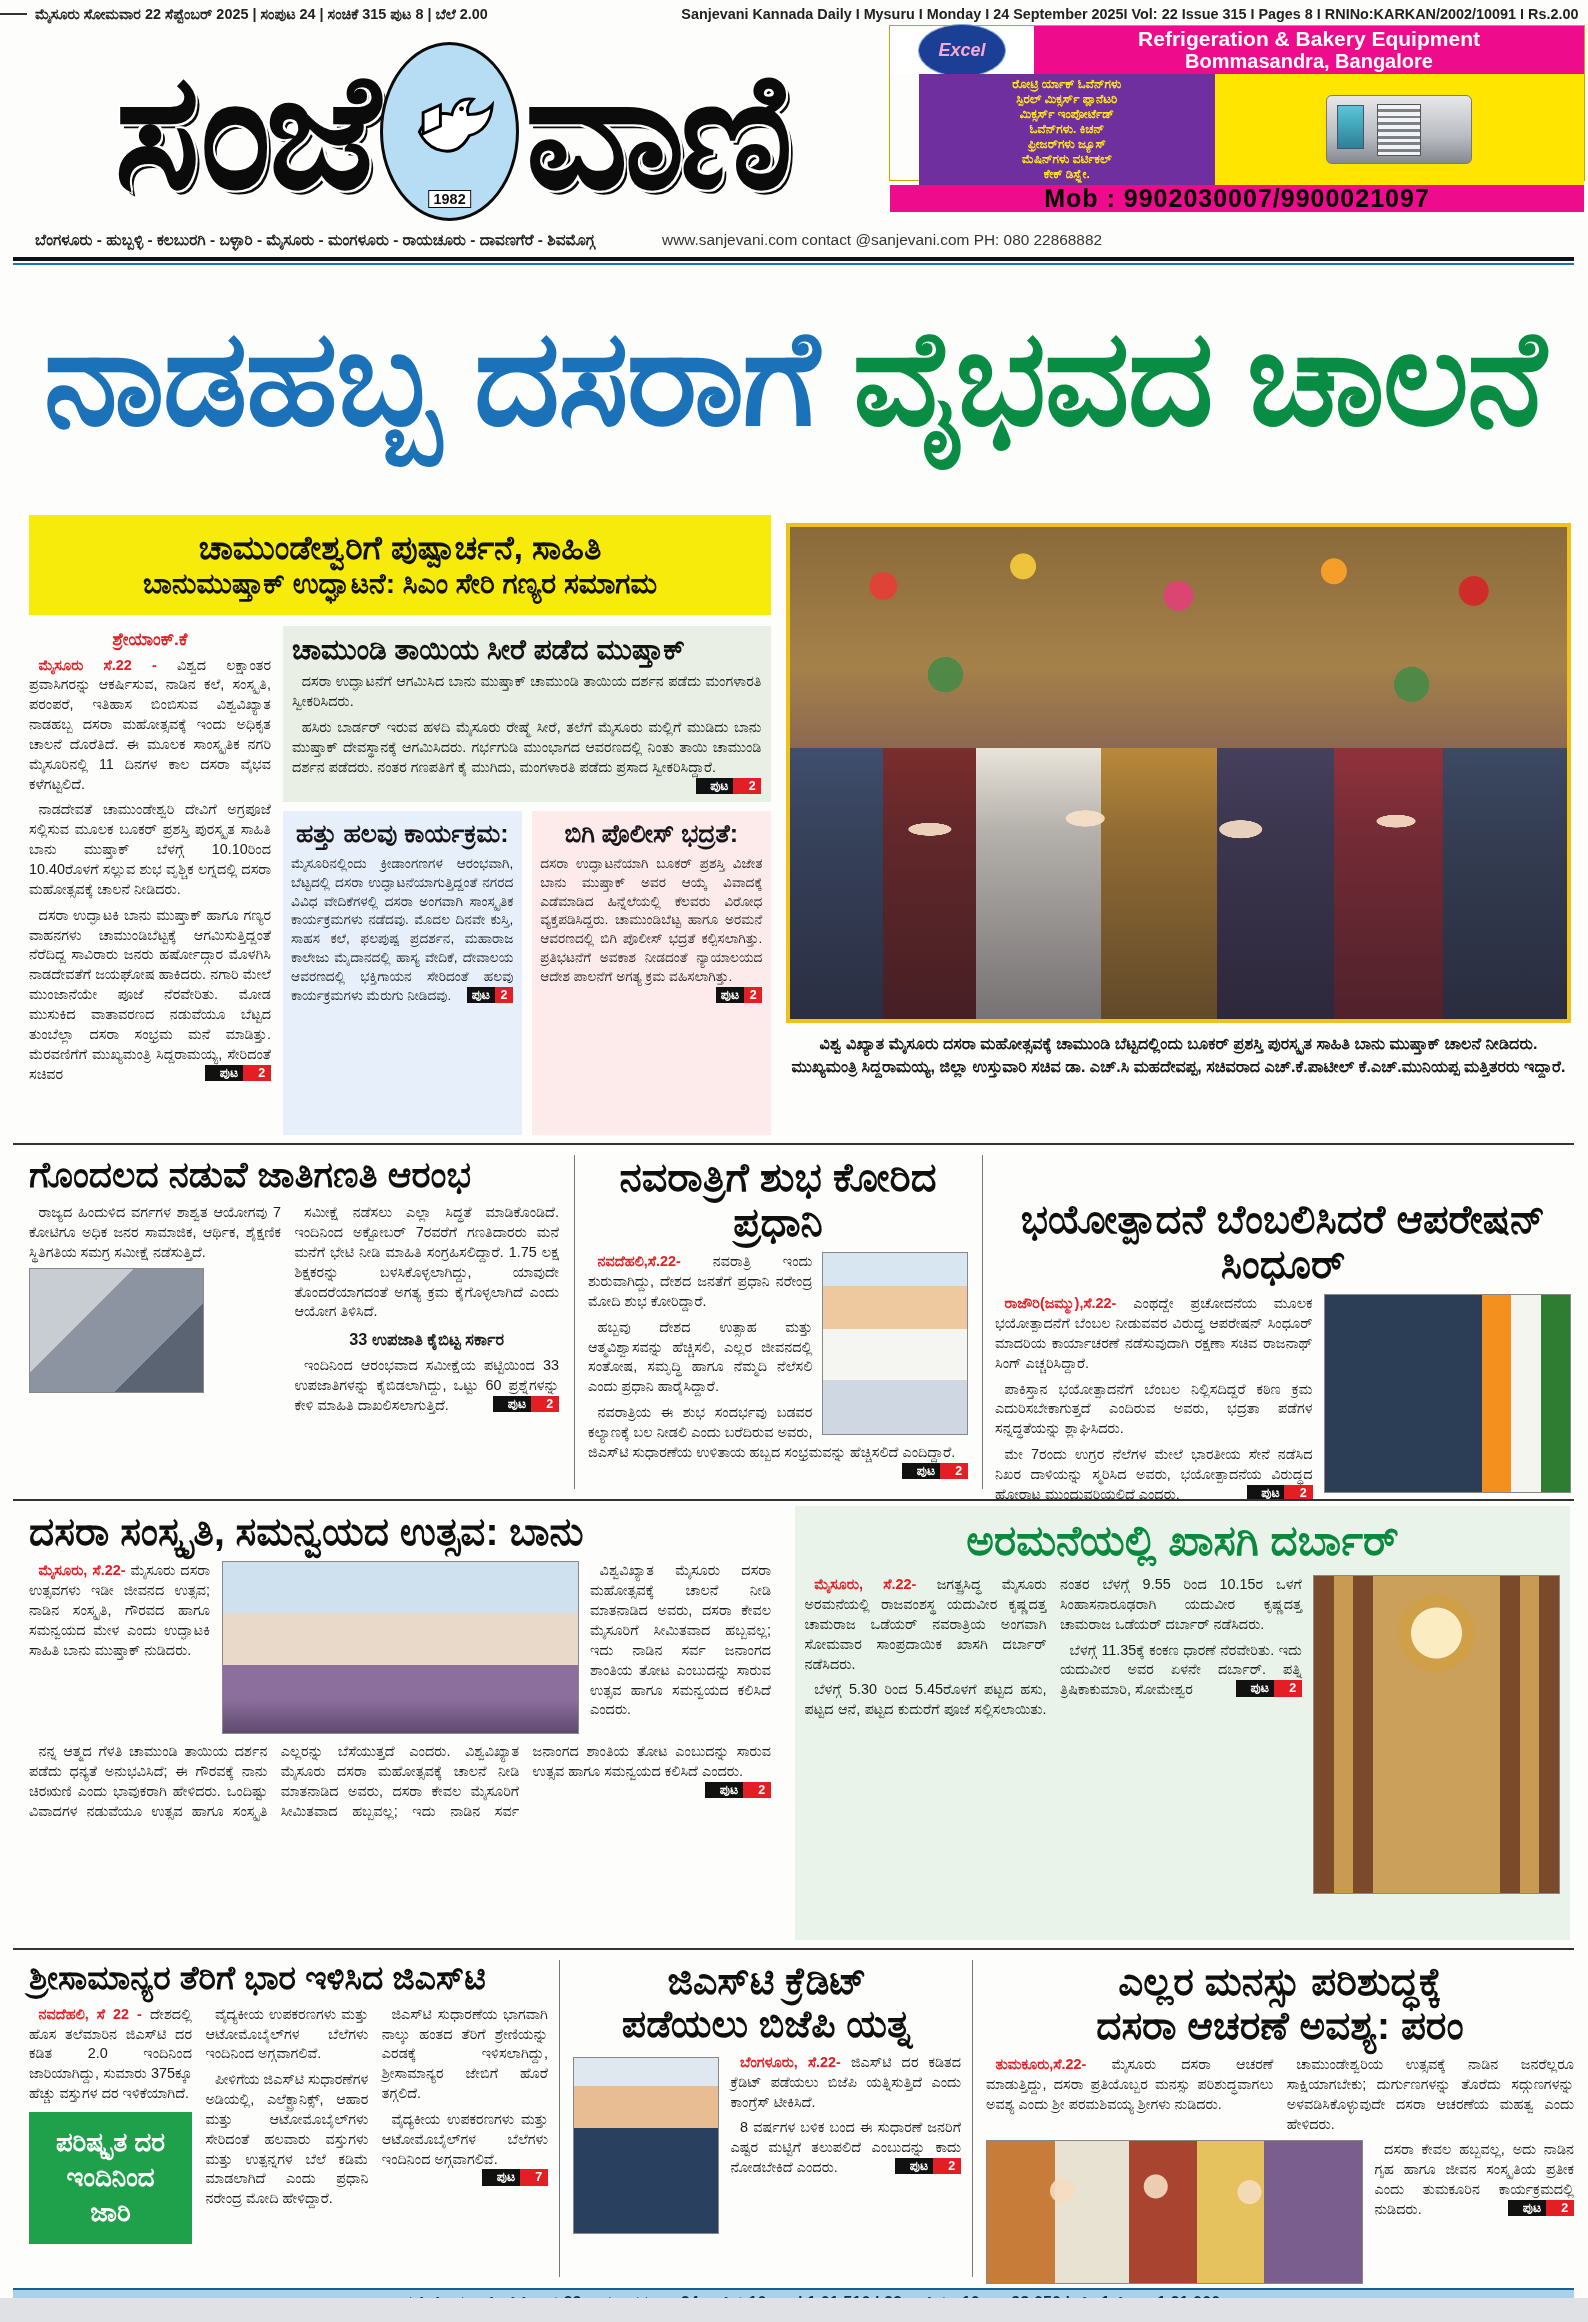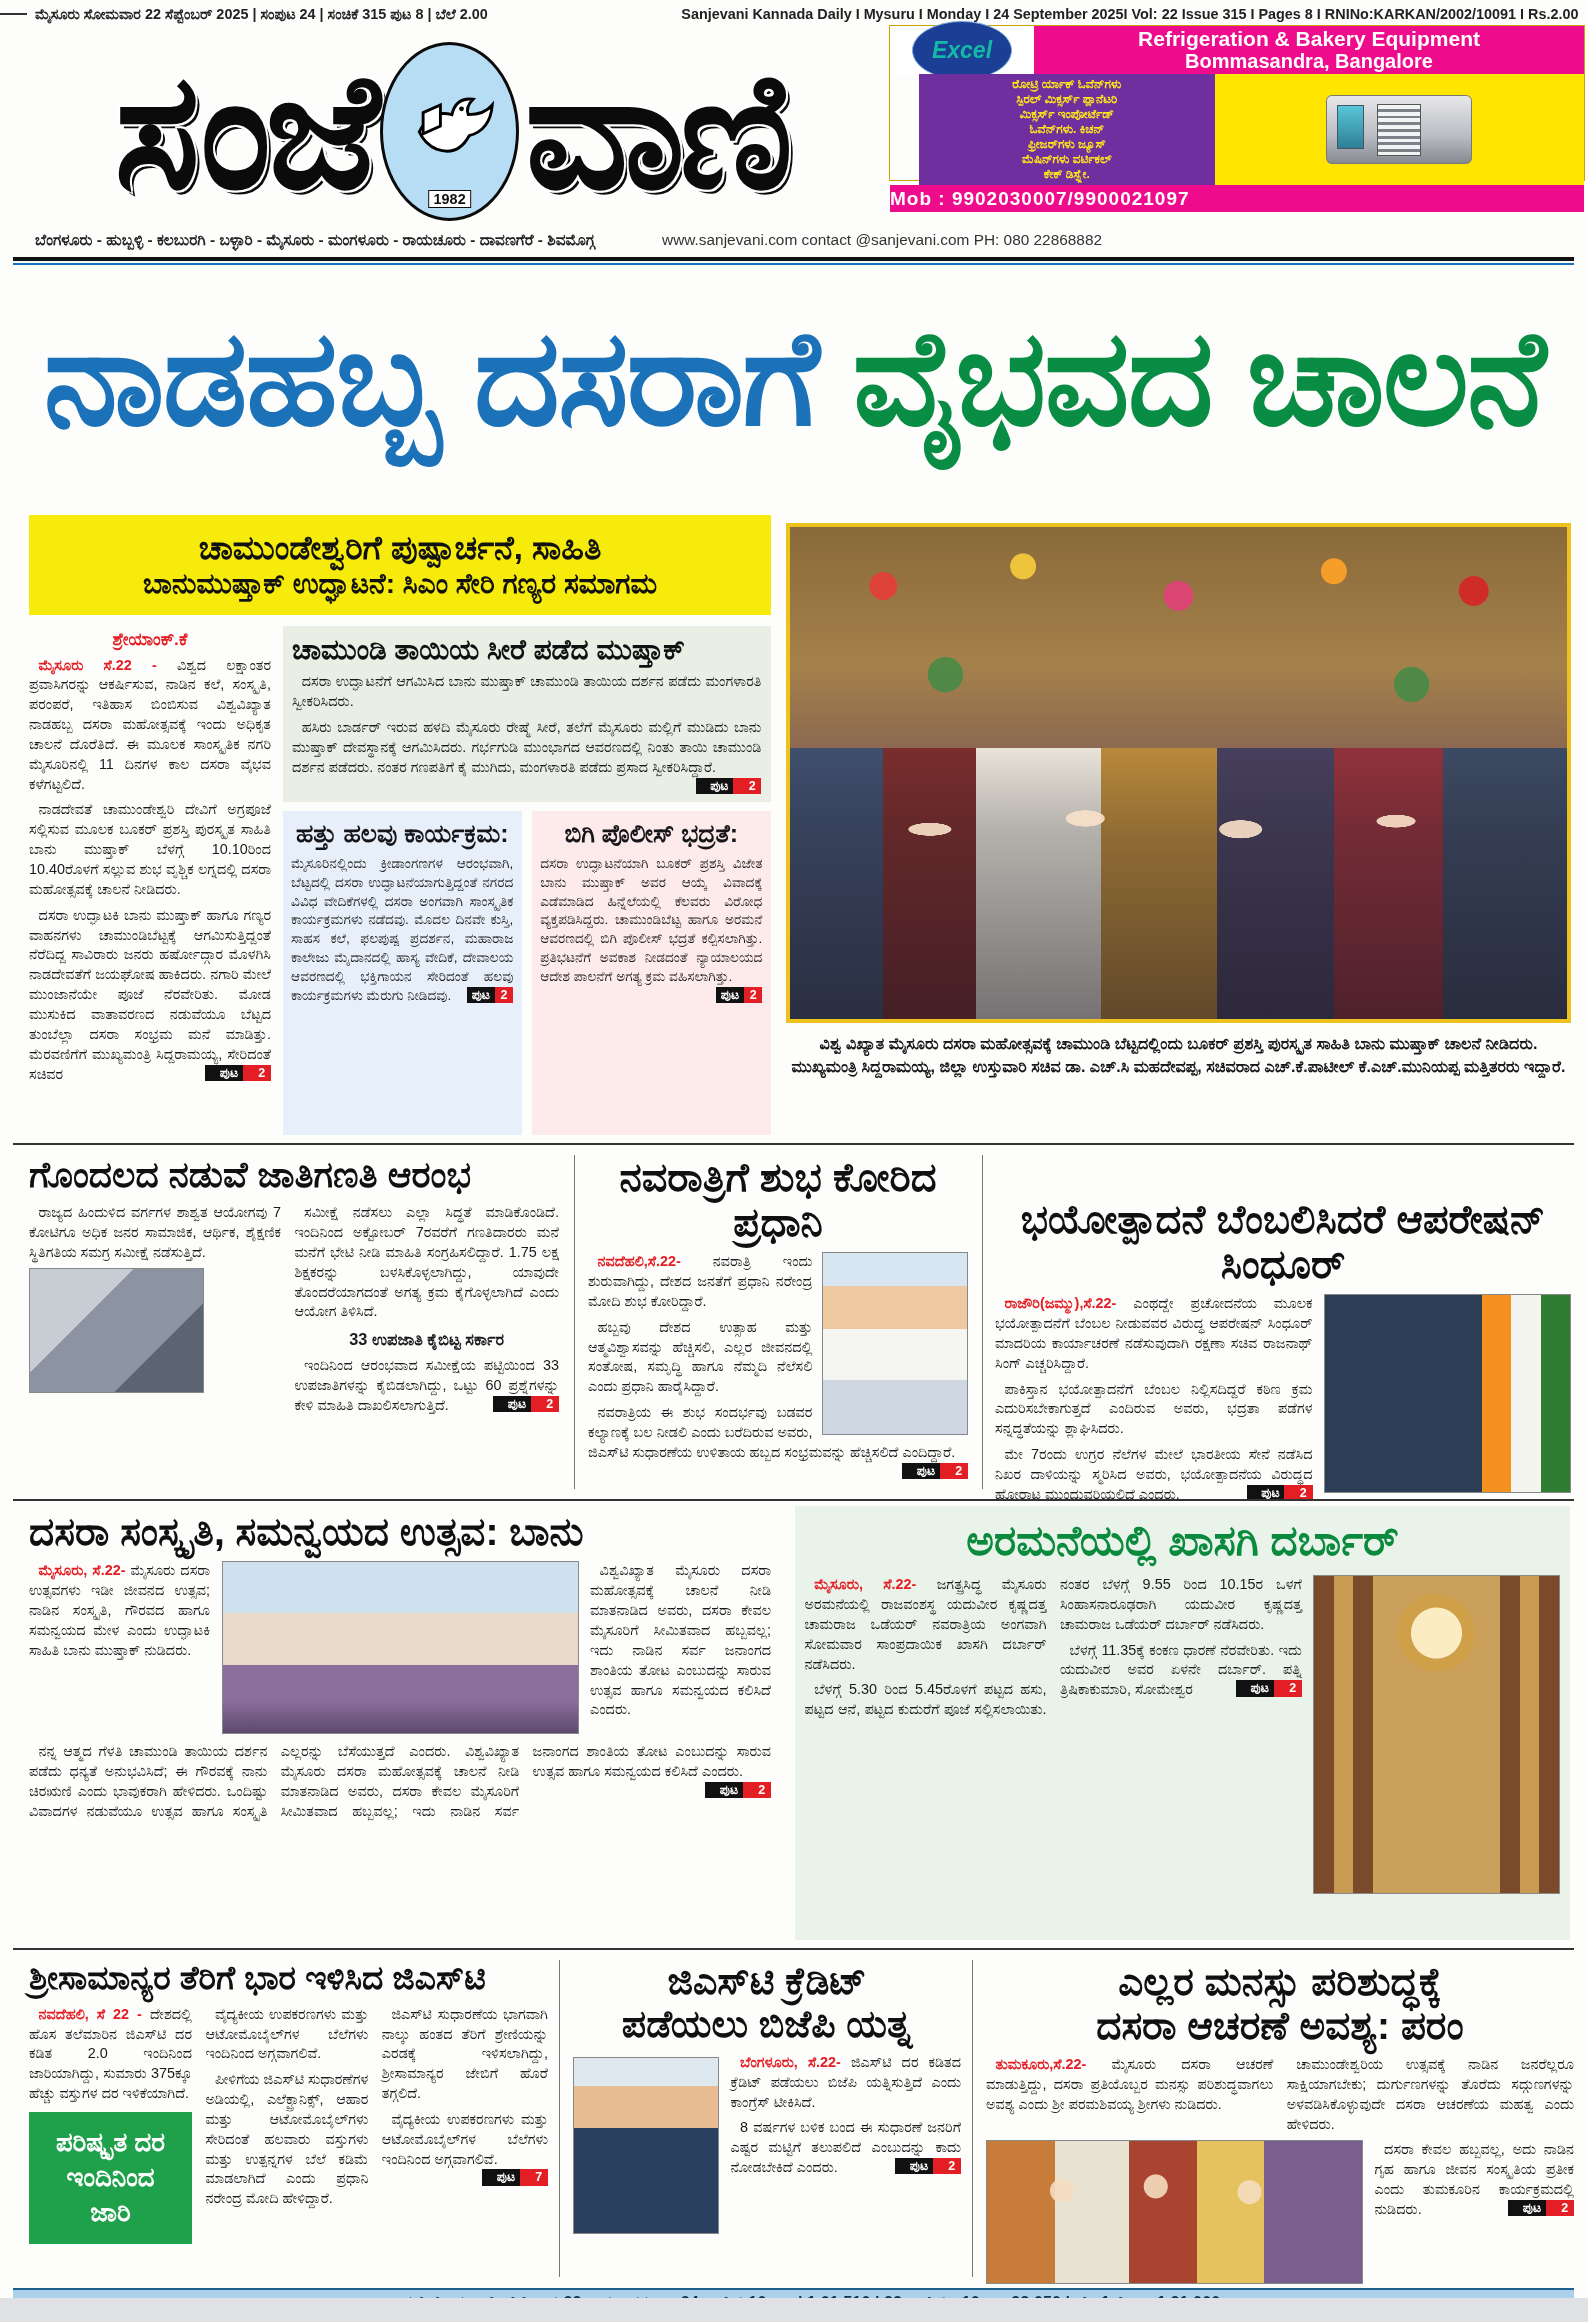--- a/index.html
+++ b/index.html
@@ -9,31 +9,31 @@
   .topmark{position:absolute;top:13.4px;left:0;width:27px;height:1.9px;background:#333;}
   
   .logo{position:absolute;left:38px;top:35px;width:826px;height:192px;display:flex;align-items:center;justify-content:center;}
   .logo-word{font-size:161px;font-weight:900;color:#0b0b0b;letter-spacing:-5.8px;line-height:1;text-shadow:1.9px 1.9px 0 #fff,-1.9px -1.9px 0 #fff,1.9px -1.9px 0 #fff,-1.9px 1.9px 0 #fff,3.8px 3.8px 0 #0b0b0b;white-space:nowrap;}
   .logo-oval{width:133px;height:173px;background:#b7ddf4;border:3.8px solid #0b0b0b;border-radius:50%;margin:0 5.8px;position:relative;display:flex;align-items:center;justify-content:center;flex:0 0 auto;}
   .logo-year{position:absolute;bottom:9.6px;left:50%;transform:translateX(-50%);background:#fff;border:1.9px solid #0b0b0b;font-size:14.4px;font-weight:bold;padding:0 4.8px;}
   
   .ad{position:absolute;left:889px;top:25px;width:694px;height:154px;border:1.9px solid #c9a400;display:flex;flex-direction:column;}
   .ad-head{height:48px;display:flex;}
   .ad-brandbox{width:144px;background:#fff;display:flex;align-items:center;justify-content:center;}
-  .ad-brand{background:#1b3f94;color:#14b8a6;font-style:italic;font-weight:bold;font-size:23px;border-radius:50%;padding:15px 19px;border:1.9px solid #7fa8e0;}
+  .ad-brand{background:#1b3f94;color:#f9a8d4;font-style:italic;font-weight:bold;font-size:18px;border-radius:50%;padding:15px 19px;border:1.9px solid #7fa8e0;}
   .ad-title{flex:1;background:#ee0b8c;color:#fff;text-align:center;font-weight:bold;line-height:1.05;display:flex;flex-direction:column;justify-content:center;}
   .ad-title .t1{font-size:21px;}
   .ad-title .t2{font-size:20px;}
   .ad-body{flex:1;display:flex;padding-left:29px;}
   .ad-left{width:288px;background:#6f2f9e;color:#ffe71c;font-size:12px;font-weight:bold;text-align:center;padding:2.9px 3.8px;line-height:1.25;}
   .ad-right{flex:1;background:#ffe500;display:flex;align-items:center;justify-content:center;}
   .oven{width:144px;height:67px;background:linear-gradient(180deg,#e8e8ea,#b9bcc2 60%,#86898f);border-radius:5.8px;border:1.9px solid #777;position:relative;}
   .oven:before{content:"";position:absolute;left:50px;top:7.7px;width:42px;height:50px;background:repeating-linear-gradient(180deg,#f2f3f5 0 3.8px,#7c8087 3.8px 6.7px);border:1.9px solid #555;}
   .oven:after{content:"";position:absolute;left:9.6px;top:9.6px;width:25px;height:42px;background:linear-gradient(180deg,#58c6d8,#2e7f96);border:1px solid #456;}
-  .ad-mob{height:27px;background:#ee0b8c;color:#ffffff;font-size:19px;font-weight:bold;text-align:left;line-height:27px;letter-spacing:1px;}
+  .ad-mob{height:27px;background:#ee0b8c;color:#000000;font-size:25px;font-weight:bold;text-align:center;line-height:27px;letter-spacing:1px;}
   
   .cities-row{position:absolute;top:231px;left:35px;width:1528px;display:flex;font-size:15.4px;font-weight:bold;color:#222;}
   .cities-row .web{margin-left:67px;font-weight:normal;color:#333;}
   .rule-black{position:absolute;top:257px;left:13.4px;width:1561px;height:3.8px;background:#111;}
   .rule-blue{position:absolute;top:263px;left:13.4px;width:1561px;height:1.9px;background:#1b72b8;}
   
   .mainhead{position:absolute;top:275px;left:0;width:100%;text-align:center;font-size:133px;font-weight:900;line-height:1.55;white-space:nowrap;letter-spacing:-1.9px;}
   .mainhead .h-blue{color:#1b72b8;}
   .mainhead .h-green{color:#098c44;}
   

